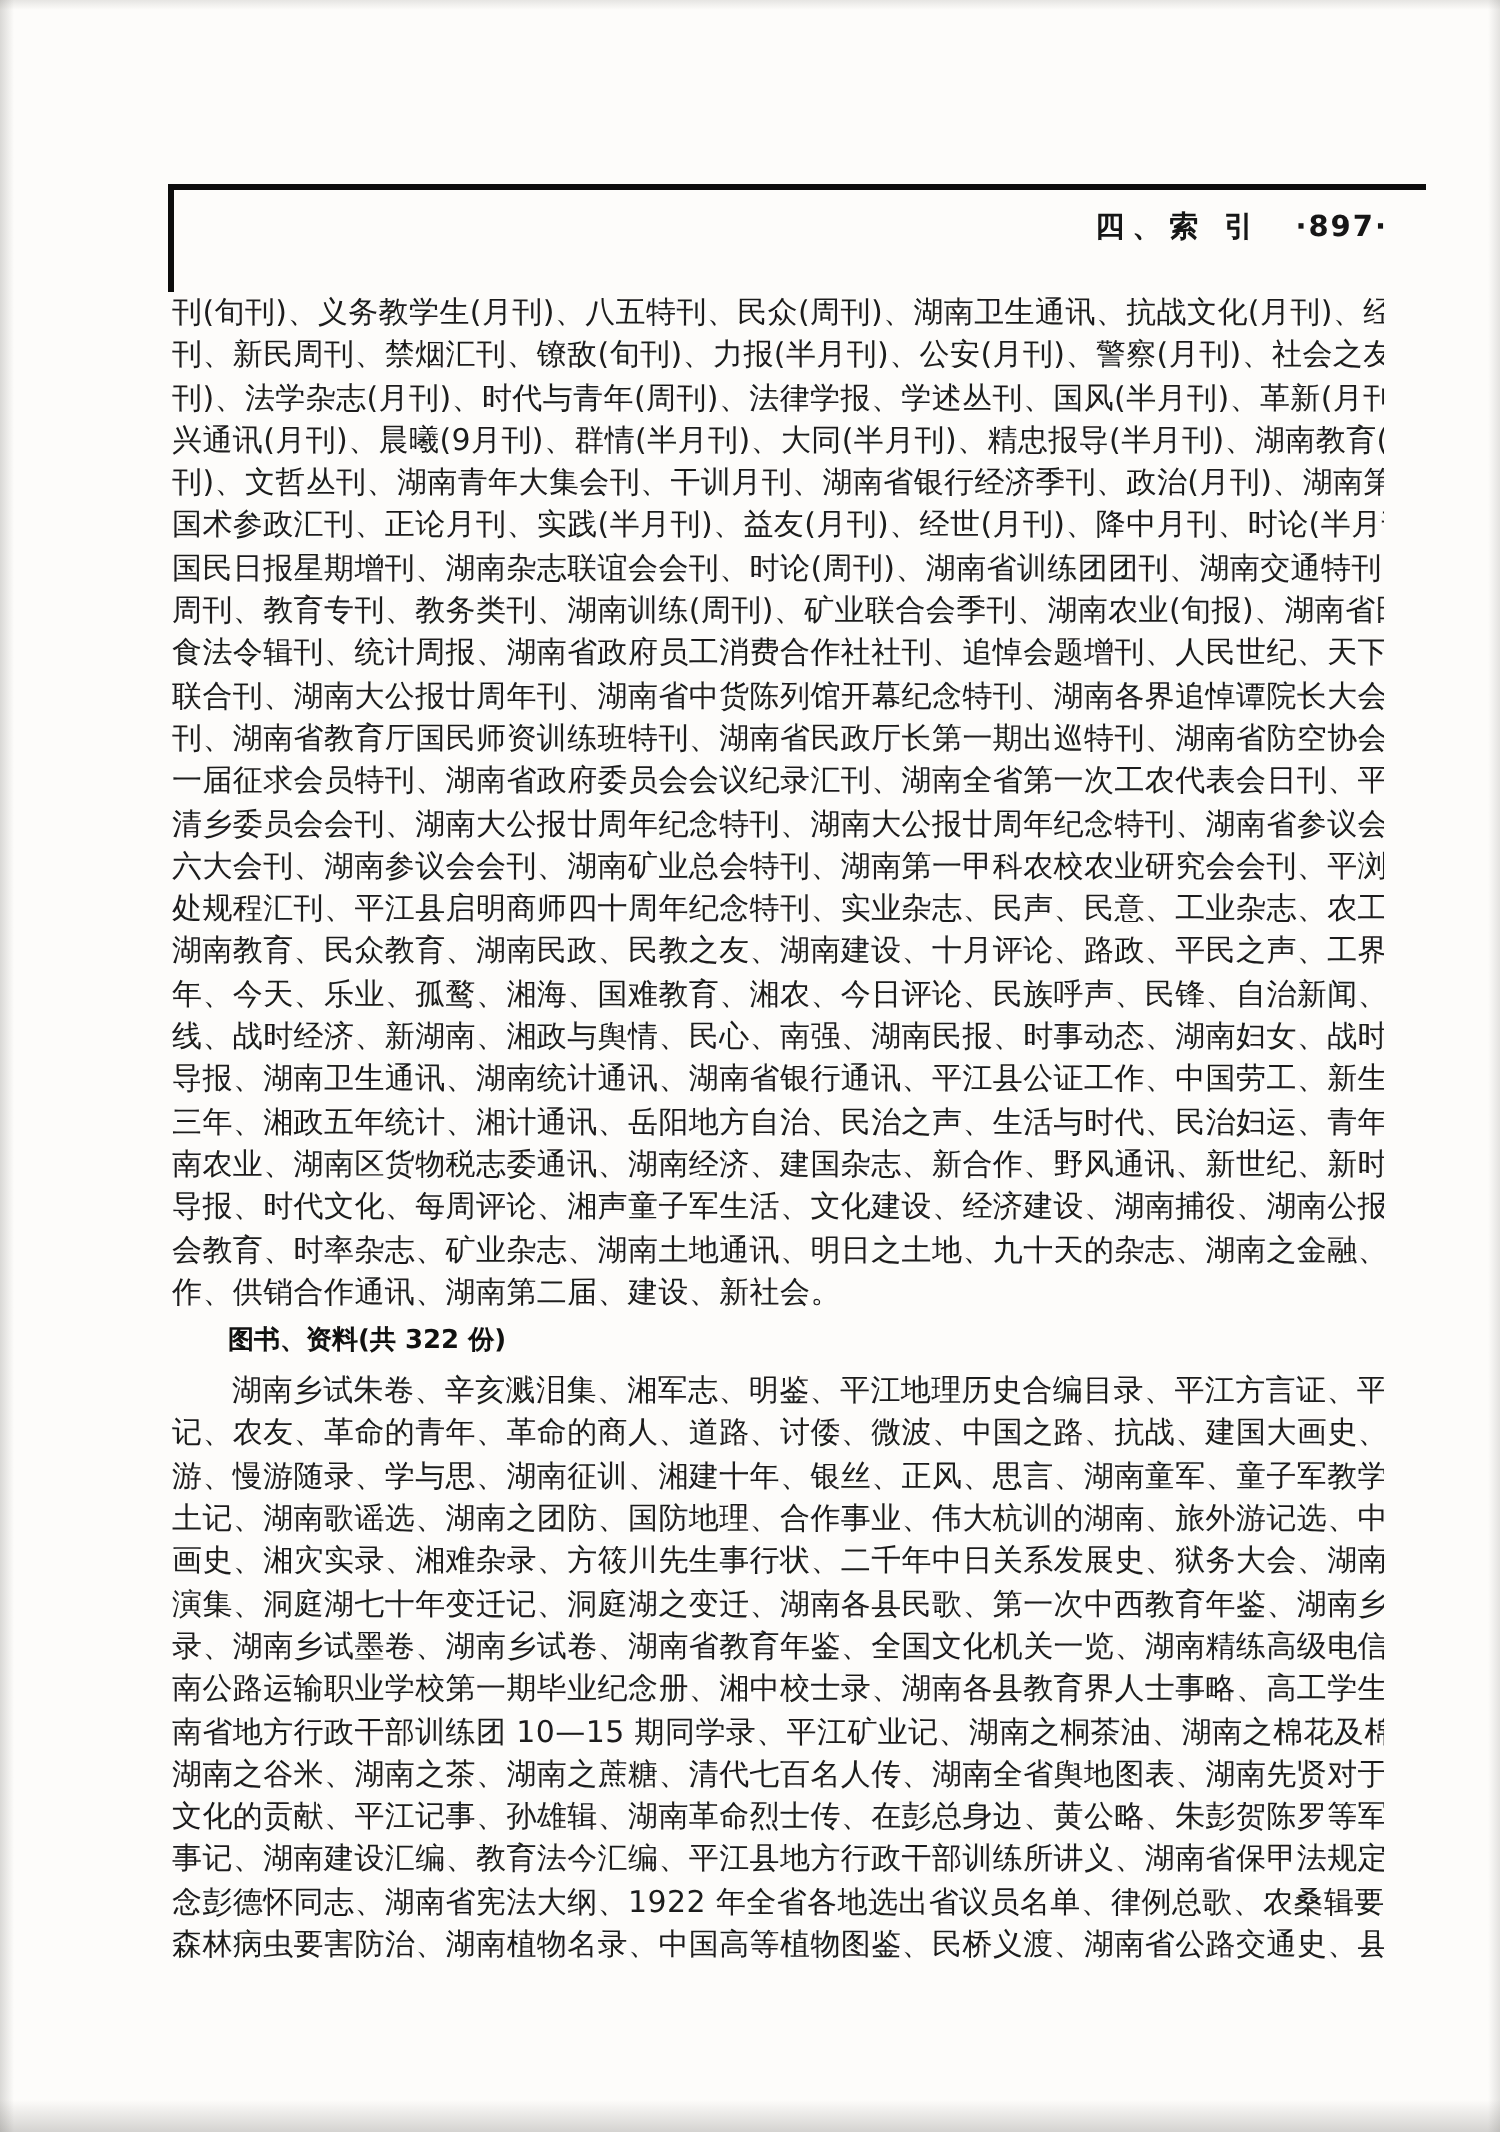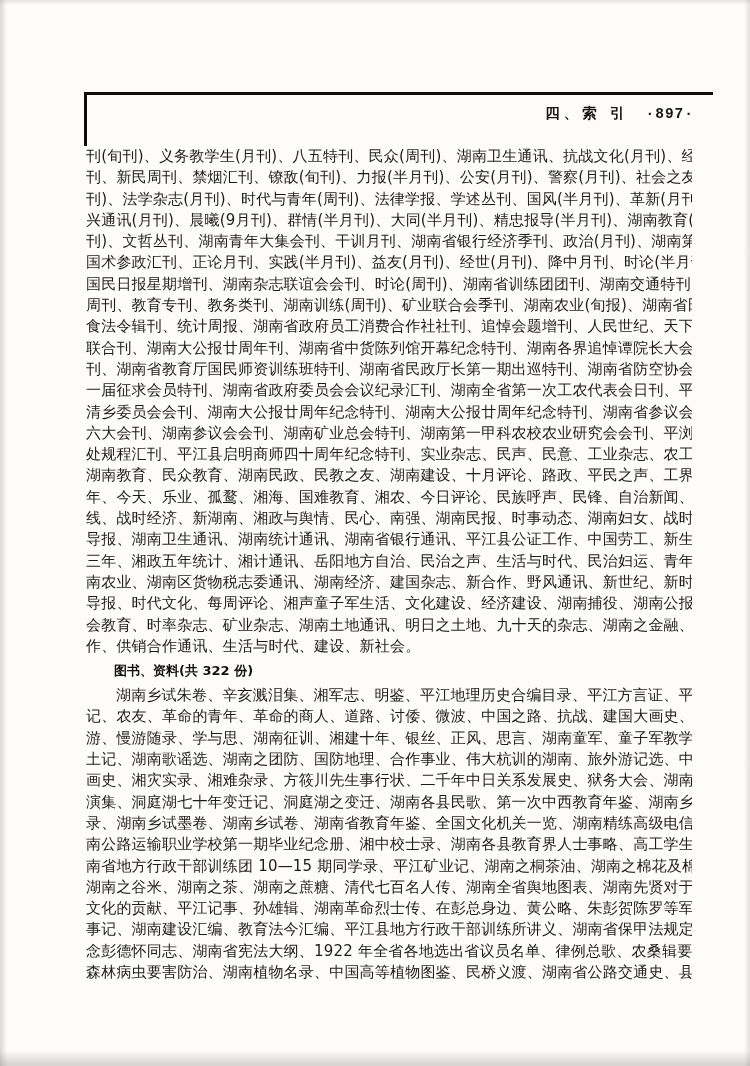--- a/index.html
+++ b/index.html
@@ -35,21 +35,21 @@
     top: 104px;
     left: 0;
     width: 100%;
     padding-right: 56px;
     text-align: right;
     font-size: 14.5px;
     font-weight: bold;
     color: #161616;
   }
   .running-header .section-label { letter-spacing: 4px; }
-  .running-header .page-number { margin-left: 12px; letter-spacing: 1px; font-family: Liberation Mono, monospace; }
+  .running-header .page-number { margin-left: 12px; letter-spacing: 1px; }
   .content {
     position: absolute;
     left: 86px;
     top: 146px;
     width: 606px;
     color: #1c1c1c;
     font-size: 15px;
   }
   .text-line {
     height: 21.3px;
@@ -118,21 +118,21 @@
         <div class="text-line">六大会刊、湖南参议会会刊、湖南矿业总会特刊、湖南第一甲科农校农业研究会会刊、平浏绥靖</div>
         <div class="text-line">处规程汇刊、平江县启明商师四十周年纪念特刊、实业杂志、民声、民意、工业杂志、农工、战士、</div>
         <div class="text-line">湖南教育、民众教育、湖南民政、民教之友、湖南建设、十月评论、路政、平民之声、工界、湖南青</div>
         <div class="text-line">年、今天、乐业、孤鹜、湘海、国难教育、湘农、今日评论、民族呼声、民锋、自治新闻、农业建设、火</div>
         <div class="text-line">线、战时经济、新湖南、湘政与舆情、民心、南强、湖南民报、时事动态、湖南妇女、战时民训、精中</div>
         <div class="text-line">导报、湖南卫生通讯、湖南统计通讯、湖南省银行通讯、平江县公证工作、中国劳工、新生、湘政</div>
         <div class="text-line">三年、湘政五年统计、湘计通讯、岳阳地方自治、民治之声、生活与时代、民治妇运、青年战士、湖</div>
         <div class="text-line">南农业、湖南区货物税志委通讯、湖南经济、建国杂志、新合作、野风通讯、新世纪、新时代、舆论</div>
         <div class="text-line">导报、时代文化、每周评论、湘声童子军生活、文化建设、经济建设、湖南捕役、湖南公报、湖南社</div>
         <div class="text-line">会教育、时率杂志、矿业杂志、湖南土地通讯、明日之土地、九十天的杂志、湖南之金融、湖南合</div>
-        <div class="text-line">作、供销合作通讯、生活与时代、建设、新社会。</div>
+        <div class="text-line">作、供销合作通讯、湖南第二届、建设、新社会。</div>
       </div>
 
     <div class="subheading">图书、资料(共 322 份)</div>
 
     <div class="para para2">
         <div class="text-line">湖南乡试朱卷、辛亥溅泪集、湘军志、明鉴、平江地理历史合编目录、平江方言证、平江风土</div>
         <div class="text-line">记、农友、革命的青年、革命的商人、道路、讨倭、微波、中国之路、抗战、建国大画史、中国古今</div>
         <div class="text-line">游、慢游随录、学与思、湖南征训、湘建十年、银丝、正风、思言、湖南童军、童子军教学歌、湖南风</div>
         <div class="text-line">土记、湖南歌谣选、湖南之团防、国防地理、合作事业、伟大杭训的湖南、旅外游记选、中国抗战</div>
         <div class="text-line">画史、湘灾实录、湘难杂录、方筱川先生事行状、二千年中日关系发展史、狱务大会、湖南通俗讲</div>

